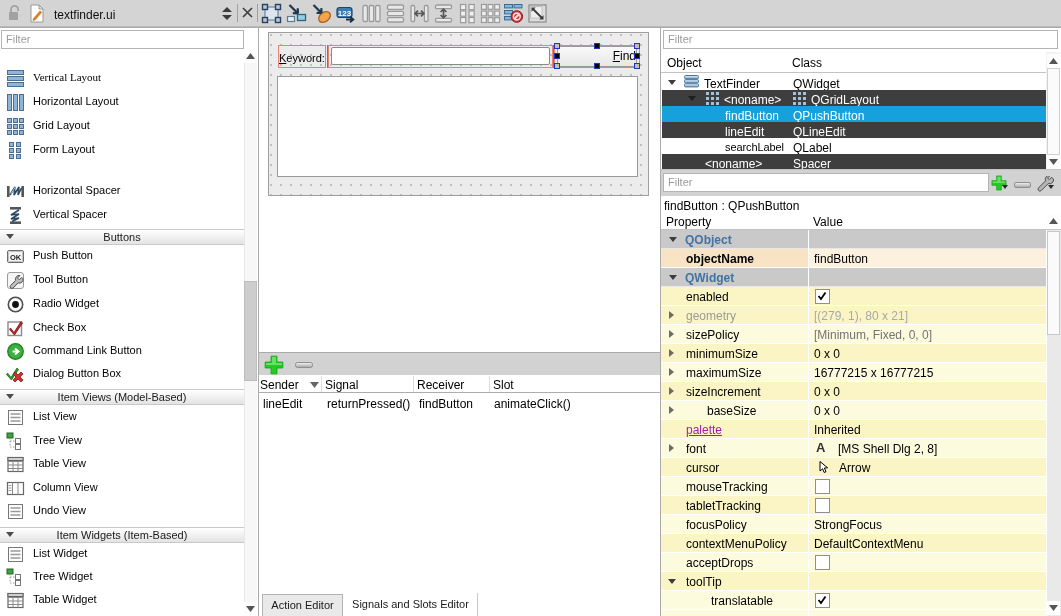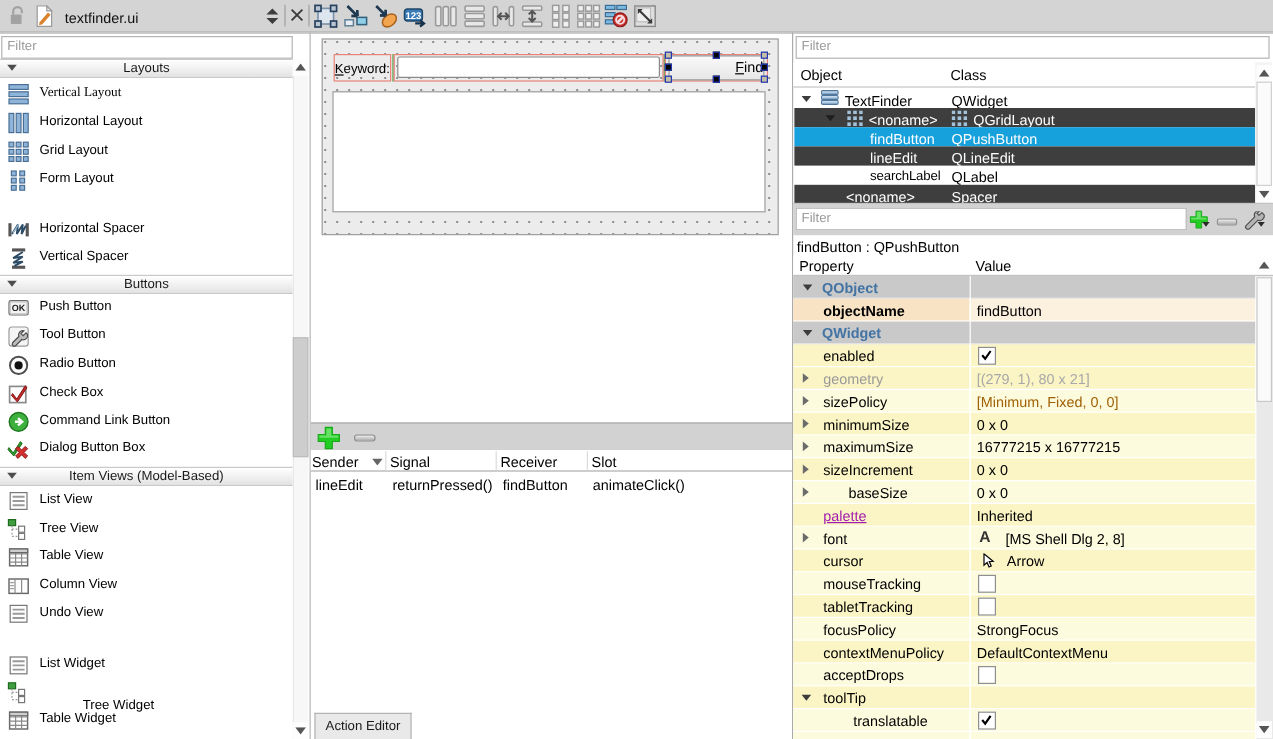--- a/index.html
+++ b/index.html
@@ -145,23 +145,23 @@
       <path d="M6 6 L15 15" stroke="#3a3a3a" stroke-width="1.8" fill="none"></path>
       <path d="M4.5 4.5 h4.2 l-4.2 4.2 z" fill="#3a3a3a"></path>
       <path d="M16.5 16.5 h-4.2 l4.2 -4.2 z" fill="#3a3a3a"></path>
     </svg>
   </div>
 
   <div id="leftpanel" class="a" style="left:0;top:27px;width:258px;height:589px;background:#fff;border-top:1px solid #ababab;border-right:1px solid #ababab;">
 
     <div class="a" style="left:1px;top:2px;width:241px;height:17px;background:#fff;border:1px solid #b4b4b4;"></div>
     <div class="a" style="left:6px;top:5px;font-size:11px;color:#9b9b9b;">Filter</div>
-    <div class="hdr" style="top:21px;"><span class="tri"></span>Layouts</div>
     <div class="hdr" style="top:201px;"><span class="tri"></span>Buttons</div>
     <div class="hdr" style="top:361px;"><span class="tri"></span>Item Views (Model-Based)</div>
+    <div class="hdr" style="top:499px;"><span class="tri"></span>Item Widgets (Item-Based)</div>
     <svg class="wbi" style="top:41px;" viewBox="0 0 19 19">
         <g fill="#8fb4d9" stroke="#4a6f94" stroke-width="1">
           <rect x="1.5" y="1.5" width="16" height="4"></rect>
           <rect x="1.5" y="7.5" width="16" height="4"></rect>
           <rect x="1.5" y="13.5" width="16" height="4"></rect>
         </g>
       </svg>
     <div class="wbt" style="top:43px;font-family:Liberation Serif, serif;">Vertical Layout</div>
     <svg class="wbi" style="top:65px;" viewBox="0 0 19 19">
         <g fill="#8fb4d9" stroke="#4a6f94" stroke-width="1">
@@ -217,21 +217,21 @@
     <div class="wbt" style="top:221px;">Push Button</div>
     <svg class="wbi" style="top:243px;" viewBox="0 0 19 19">
         <rect x="1.5" y="1.5" width="16" height="16" rx="2.5" fill="#f5f5f5" stroke="#9a9a9a" stroke-width="1"></rect>
         <path d="M14.2 3.4 L11.8 5.8 L10 4 L12.4 1.6 A3.6 3.6 0 0 0 8.2 6.4 L3 11.6 A1.8 1.8 0 0 0 5.5 14.1 L10.7 8.9 A3.6 3.6 0 0 0 15.4 4.6 Z" fill="#bdbdbd" stroke="#4e4e4e" stroke-width="1" transform="translate(1.5 3)"></path>
       </svg>
     <div class="wbt" style="top:245px;">Tool Button</div>
     <svg class="wbi" style="top:267px;" viewBox="0 0 19 19">
         <circle cx="9.5" cy="9.5" r="7.2" fill="#fdfdfd" stroke="#4e4e4e" stroke-width="1.6"></circle>
         <circle cx="9.5" cy="9.5" r="3.4" fill="#111"></circle>
       </svg>
-    <div class="wbt" style="top:269px;">Radio Button</div>
+    <div class="wbt" style="top:269px;">Radio Widget</div>
     <svg class="wbi" style="top:291px;" viewBox="0 0 19 19">
         <rect x="2" y="3" width="13.5" height="13.5" fill="#fdfdfd" stroke="#8a8a8a" stroke-width="1.4"></rect>
         <path d="M4.5 9 L8 13.5 L15 2.5 L16.5 4 L8.5 16 L3.5 10.5 z" fill="#c42727" stroke="#7e1414" stroke-width="0.8"></path>
       </svg>
     <div class="wbt" style="top:293px;">Check Box</div>
     <svg class="wbi" style="top:314px;" viewBox="0 0 19 19">
         <circle cx="9.5" cy="9.5" r="7.8" fill="#3db03d" stroke="#1f7a1f" stroke-width="1.2"></circle>
         <path d="M6.5 9.5 h5 M9 6.5 l3.5 3 L9 12.5" stroke="#fff" stroke-width="2" fill="none"></path>
       </svg>
     <div class="wbt" style="top:316px;">Command Link Button</div>
@@ -279,21 +279,21 @@
           <path d="M4.5 6 h10 M4.5 9.5 h10 M4.5 13 h10"></path>
         </g>
       </svg>
     <div class="wbt" style="top:519px;">List Widget</div>
     <svg class="wbi" style="top:540px;" viewBox="0 0 19 19">
         <rect x="1" y="1" width="6" height="5" fill="#3f9e3f" stroke="#1f6b1f" stroke-width="1"></rect>
         <path d="M4 6 v9 M4 9 h5 M4 15 h5" stroke="#9a9a9a" stroke-width="1" stroke-dasharray="1.5 1.5" fill="none"></path>
         <rect x="9.5" y="6.5" width="5" height="5" fill="#fdfdfd" stroke="#777" stroke-width="1"></rect>
         <rect x="9.5" y="12.5" width="5" height="5" fill="#fdfdfd" stroke="#777" stroke-width="1"></rect>
       </svg>
-    <div class="wbt" style="top:554px;margin-left:36px;">Tree Widget</div>
+    <div class="wbt" style="top:542px;">Tree Widget</div>
     <svg class="wbi" style="top:563px;" viewBox="0 0 19 19">
         <rect x="2" y="2.5" width="15" height="14" fill="#fdfdfd" stroke="#666" stroke-width="1.2"></rect>
         <path d="M2 6.5 h15 M2 10 h15 M2 13.5 h15 M7 2.5 v14 M12 2.5 v14" stroke="#8a8a8a" stroke-width="1"></path>
         <rect x="2" y="2.5" width="15" height="3" fill="#cfcfcf" stroke="#666" stroke-width="1"></rect>
       </svg>
     <div class="wbt" style="top:565px;">Table Widget</div>
 
     <div class="a" style="left:244px;top:21px;width:13px;height:568px;background:#f7f7f7;border-left:1px solid #e8e8e8;box-sizing:border-box;"></div>
     <div class="a" style="left:244px;top:21px;width:13px;height:14px;background:#fdfdfd;border:0;"></div>
     <svg class="a" style="left:246px;top:25px;" width="9" height="6" viewBox="0 0 9 6">
@@ -353,20 +353,21 @@
     <div class="a" style="left:62px;top:348px;width:1px;height:16px;background:#dcdcdc;"></div>
     <div class="a" style="left:154px;top:348px;width:1px;height:16px;background:#dcdcdc;"></div>
     <div class="a" style="left:230px;top:348px;width:1px;height:16px;background:#dcdcdc;"></div>
 
     <div class="a" style="left:4px;top:369px;font-size:12px;">lineEdit</div>
     <div class="a" style="left:68px;top:369px;font-size:12px;">returnPressed()</div>
     <div class="a" style="left:160px;top:369px;font-size:12px;">findButton</div>
     <div class="a" style="left:235px;top:369px;font-size:12px;">animateClick()</div>
 
     <div class="a" style="left:3px;top:566px;width:81px;height:22px;background:#e9e9e9;border:1px solid #b4b4b4;border-bottom:none;box-sizing:border-box;text-align:center;font-size:11px;line-height:21px;color:#1a1a1a;">Action Editor</div>
+    <div class="a" style="left:85px;top:565px;width:134px;height:23px;background:#fff;border-right:1px solid #c9c9c9;box-sizing:border-box;text-align:center;font-size:11px;line-height:22px;color:#1a1a1a;">Signals and Slots Editor</div>
   </div>
 
   <div id="rightpanel" class="a" style="left:660px;top:27px;width:401px;height:589px;background:#fff;border-top:1px solid #ababab;border-left:1px solid #ababab;">
 
     <div class="a" style="left:2px;top:2px;width:395px;height:19px;background:#fff;border:1px solid #b4b4b4;box-sizing:border-box;"></div>
     <div class="a" style="left:7px;top:5px;font-size:11px;color:#9b9b9b;">Filter</div>
 
     <div class="a" style="left:0px;top:24px;width:385px;height:21px;background:#fff;border-bottom:1px solid #c3c3c3;box-sizing:border-box;"></div>
     <div class="a" style="left:6px;top:28px;font-size:12px;">Object</div>
     <div class="a" style="left:131px;top:28px;font-size:12px;">Class</div>
@@ -479,21 +480,21 @@
       </svg>
     <div class="a" style="left:0px;top:278px;width:147px;height:18px;background:#fbf5c5;border-bottom:1px solid #fff;"></div>
     <div class="a" style="left:148px;top:278px;width:237px;height:18px;background:#fbf5c5;border-bottom:1px solid #fff;"></div>
     <div class="ptri" style="left:8px;top:283px;"></div>
     <div class="a" style="left:25px;top:281px;font-size:12px;color:#9a9a9a;">geometry</div>
     <div class="a" style="left:153px;top:281px;font-size:12px;color:#a8a8a8;">[(279, 1), 80 x 21]</div>
     <div class="a" style="left:0px;top:297px;width:147px;height:18px;background:#fdfbdd;border-bottom:1px solid #fff;"></div>
     <div class="a" style="left:148px;top:297px;width:237px;height:18px;background:#fdfbdd;border-bottom:1px solid #fff;"></div>
     <div class="ptri" style="left:8px;top:302px;"></div>
     <div class="a" style="left:25px;top:300px;font-size:12px;color:#000;">sizePolicy</div>
-    <div class="a" style="left:153px;top:300px;font-size:12px;color:#a16207;">[Minimum, Fixed, 0, 0]</div>
+    <div class="a" style="left:153px;top:300px;font-size:12px;color:#737373;">[Minimum, Fixed, 0, 0]</div>
     <div class="a" style="left:0px;top:316px;width:147px;height:18px;background:#fbf5c5;border-bottom:1px solid #fff;"></div>
     <div class="a" style="left:148px;top:316px;width:237px;height:18px;background:#fbf5c5;border-bottom:1px solid #fff;"></div>
     <div class="ptri" style="left:8px;top:321px;"></div>
     <div class="a" style="left:25px;top:319px;font-size:12px;color:#000;">minimumSize</div>
     <div class="a" style="left:153px;top:319px;font-size:12px;color:#000;">0 x 0</div>
     <div class="a" style="left:0px;top:335px;width:147px;height:18px;background:#fdfbdd;border-bottom:1px solid #fff;"></div>
     <div class="a" style="left:148px;top:335px;width:237px;height:18px;background:#fdfbdd;border-bottom:1px solid #fff;"></div>
     <div class="ptri" style="left:8px;top:340px;"></div>
     <div class="a" style="left:25px;top:338px;font-size:12px;color:#000;">maximumSize</div>
     <div class="a" style="left:153px;top:338px;font-size:12px;color:#000;">16777215 x 16777215</div>

